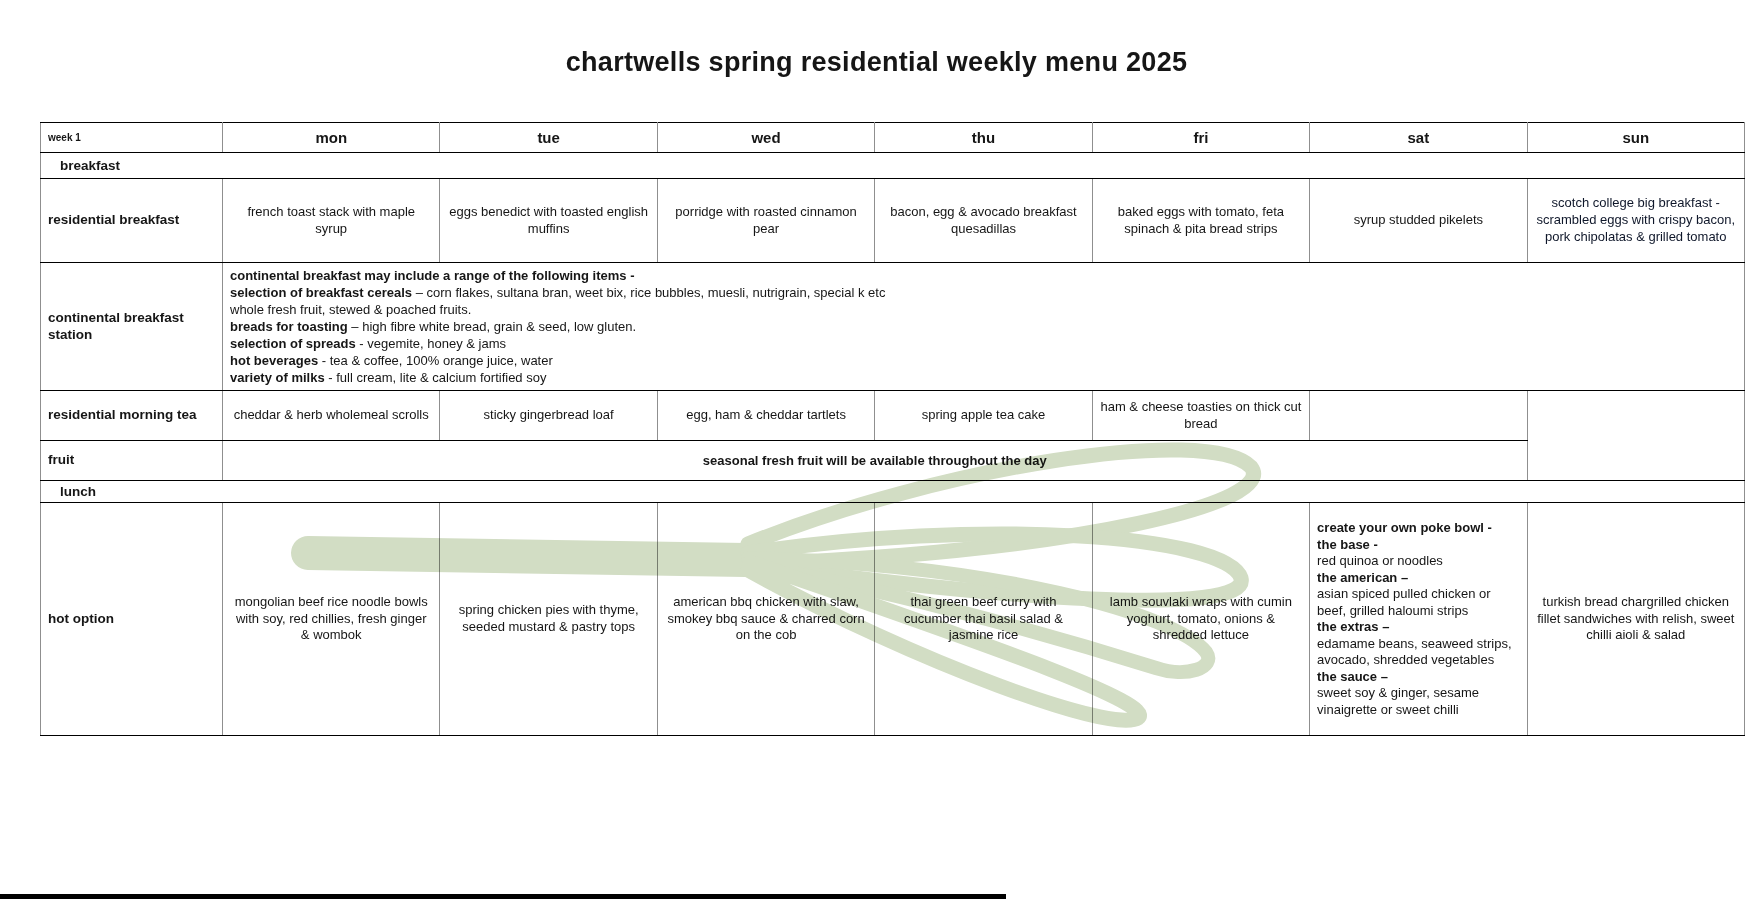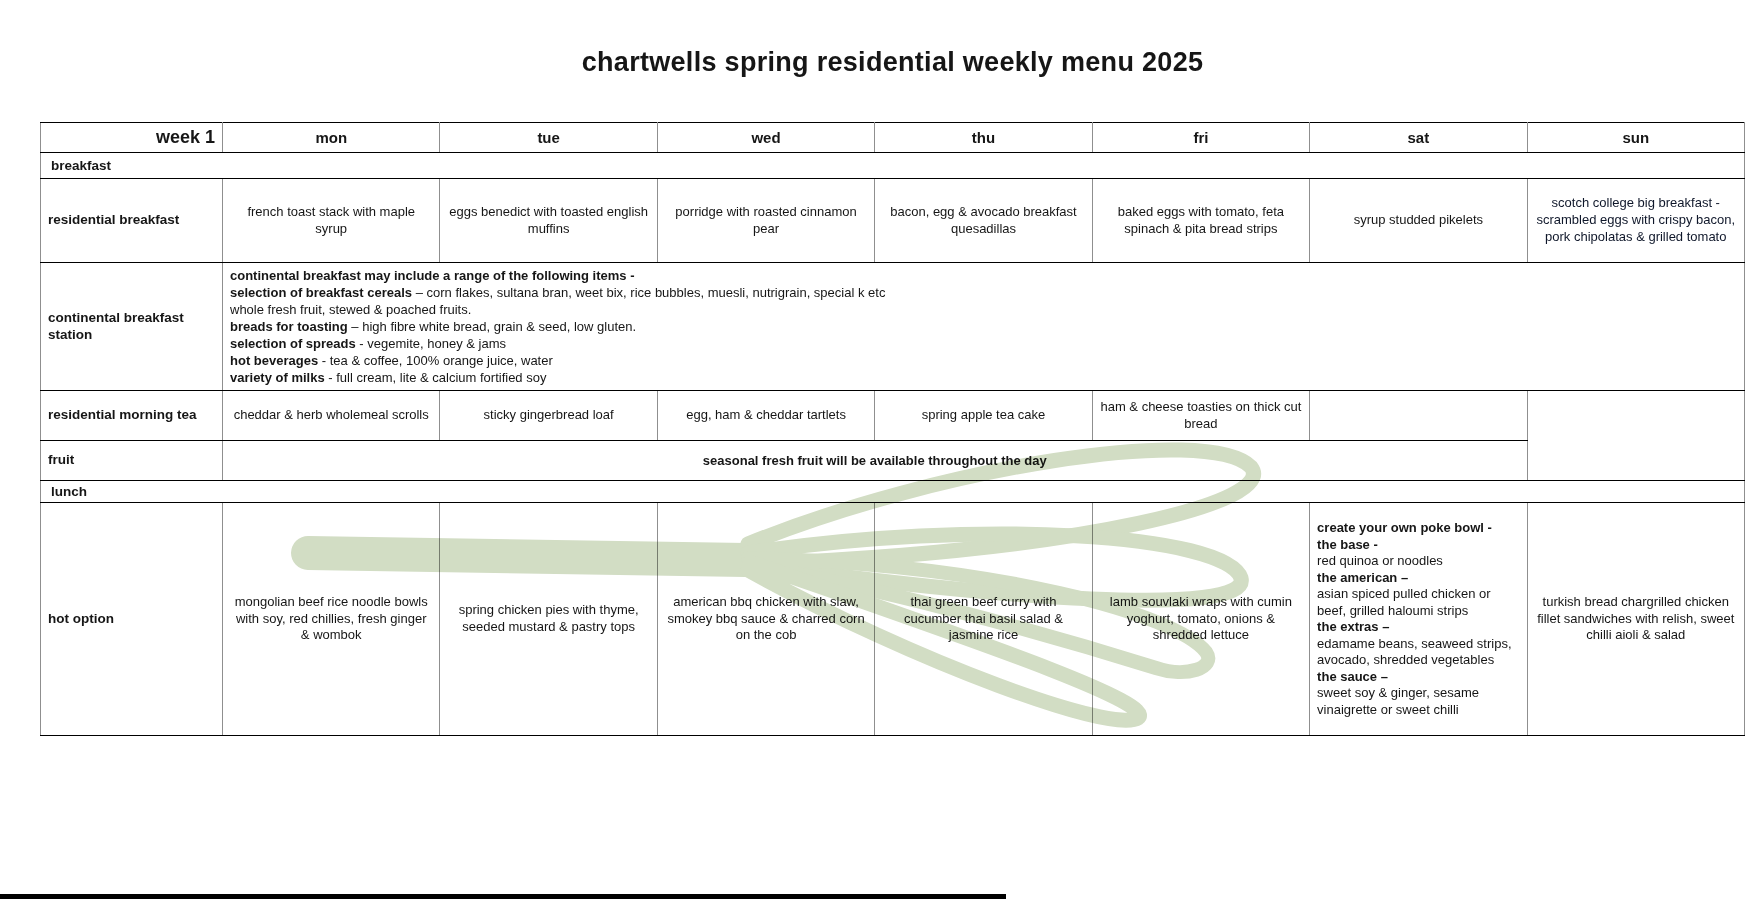--- a/index.html
+++ b/index.html
@@ -2,43 +2,43 @@
 <html><head>
 <meta charset="utf-8">
 <style>
   html,body{margin:0;padding:0;}
   body{
     width:1753px;height:899px;position:relative;overflow:hidden;
     background:#ffffff;color:#161616;
     font-family:"Liberation Sans", sans-serif;
   }
   .page-title{
-    position:absolute;top:47px;left:40px;width:1705px;
+    position:absolute;top:47px;left:24px;width:1705px;
     text-align:center;font-size:27px;font-weight:bold;letter-spacing:.3px;
   }
   table.menu{
     position:absolute;left:40px;top:122px;width:1705px;
     border-collapse:collapse;table-layout:fixed;
     background:transparent;
   }
   table.menu td, table.menu th{
     border-left:1px solid #8f8f8f;
     border-right:1px solid #8f8f8f;
     border-top:1.5px solid #000;
     border-bottom:1.5px solid #000;
     padding:2px 7px;
     vertical-align:middle;
     overflow:hidden;
     background:transparent;
   }
   th.day-h{font-size:15px;font-weight:bold;text-align:center;}
-  th.week-h{font-size:18px;font-weight:bold;text-align:right;padding-left:9px;}
+  th.week-h{font-size:10px;font-weight:bold;text-align:left;padding-left:9px;}
   td.label{font-weight:bold;font-size:13.5px;text-align:left;padding-left:9px;line-height:1.25;}
   td.cell{text-align:center;font-size:13px;line-height:1.3;}
-  tr.band td{font-weight:bold;font-size:13.5px;text-align:left;padding-left:10px;border-bottom-width:1px;}
+  tr.band td{font-weight:bold;font-size:13.5px;text-align:left;padding-left:19px;border-bottom-width:1px;}
   td.merged{ font-size:13px;line-height:17px;}
   td.note{ text-align:center;font-size:13px;font-weight:bold;}
   td.shaded{background:#ededed;}
   td.muted{color:#0f172a;border-top-color:#9a9a9a;}
   .lines b{font-weight:bold;}
   svg.watermark{
     position:absolute;left:278px;top:412px;width:1010px;height:330px;
     mix-blend-mode:multiply;pointer-events:none;z-index:5;
   }
   .page-edge-bar{

